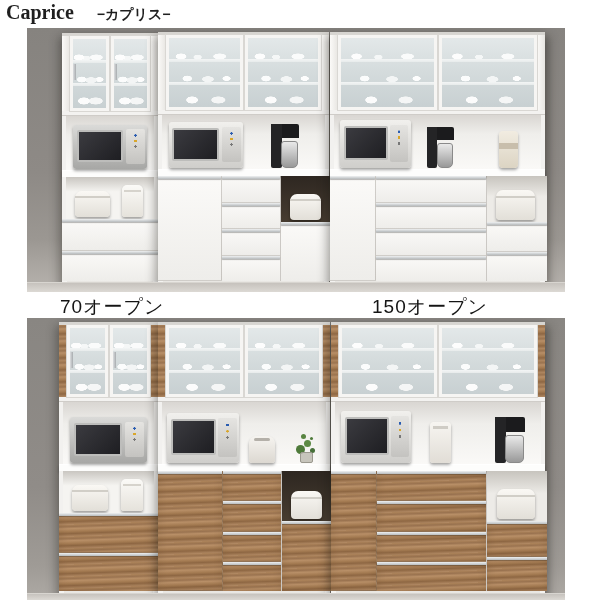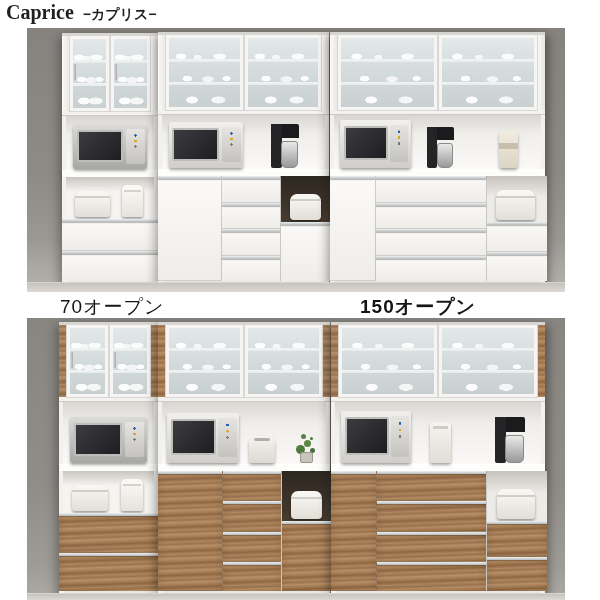--- a/index.html
+++ b/index.html
@@ -2,21 +2,21 @@
 <html><head>
 <meta charset="utf-8">
 <style>
   html,body{margin:0;padding:0;background:#fff;}
   #stage{position:relative;width:600px;height:600px;background:#fff;overflow:hidden;
          font-family:"Liberation Sans",sans-serif;}
 
   
   .title{position:absolute;left:6px;top:1px;white-space:nowrap;}
   .t-en{font-family:"Liberation Serif",serif;font-weight:bold;font-size:20px;color:#1f1f1f;}
-  .t-jp{font-family:"Liberation Sans",sans-serif;font-weight:bold;font-size:14px;color:#1f1f1f;margin-left:9px;}
+  .t-jp{font-family:"Liberation Sans",sans-serif;font-weight:bold;font-size:14px;color:#1f1f1f;margin-left:23px;}
 
   
   .labels{position:absolute;left:0;top:294px;width:600px;height:24px;}
   .sz{position:absolute;top:0;font-size:19px;color:#141414;letter-spacing:1px;text-align:right;}
 
   
   .photo{position:absolute;overflow:hidden;}
   #photoA{left:27px;top:28px;width:538px;height:264px;
     background:linear-gradient(180deg,#86837f 0%,#8e8a86 55%,#9b9792 80%,#aaa6a1 90%,#b7b3ae 100%);}
   #photoB{left:27px;top:318px;width:538px;height:282px;
@@ -237,21 +237,21 @@
         </div>
       </div>
       <div class="plinth"></div>
     </div>
 
     <div class="floor"></div>
   </div>
 
   <div class="labels">
     <span class="sz" style="left:60px;">70オープン</span>
-    <span class="sz" style="left:360px;font-weight:bold;">150オープン</span>
+    <span class="sz" style="left:372px;">150オープン</span>
   </div>
 
   <div class="photo" id="photoB">
 
     <div class="cab rB" style="left:32px;top:4px;width:99px;height:273px;">
       <div class="tb"></div>
       <div class="gsec">
         <div class="stile ws"></div>
         <div class="gdoor">
             <i class="vh"></i>

